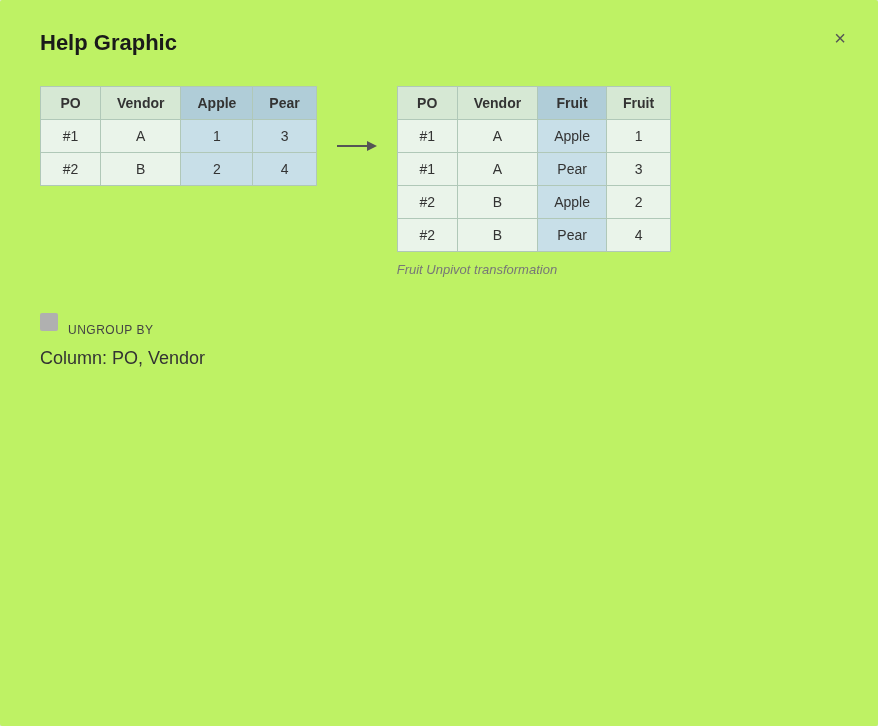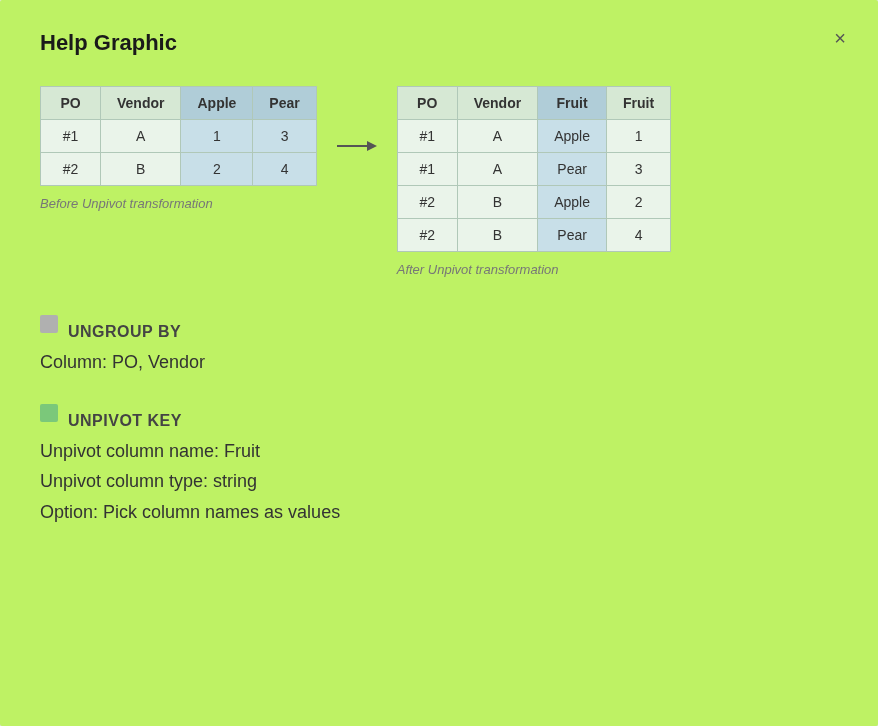--- a/index.html
+++ b/index.html
@@ -126,22 +126,22 @@
       gap: 10px;
       margin-bottom: 6px;
     }
     .legend-color-box {
       width: 18px;
       height: 18px;
       border-radius: 2px;
       flex-shrink: 0;
     }
     .legend-label {
-      font-size: 16px;
-      font-weight: 700;
+      font-size: 12px;
+      font-weight: 400;
       color: #444;
       letter-spacing: 0.5px;
       text-transform: uppercase;
       margin-top: 16px;
     }
     .legend-desc {
       font-size: 18px;
       color: #333;
       line-height: 1.7;
       padding-left: 0;
@@ -178,21 +178,20 @@
             <td class="col-pear">3</td>
           </tr>
           <tr>
             <td>#2</td>
             <td>B</td>
             <td class="col-apple">2</td>
             <td class="col-pear">4</td>
           </tr>
         </tbody>
       </table>
-      <div class="table-caption">Before Unpivot transformation</div>
     </div>
 
     <div class="arrow-block">
       <svg class="arrow-svg" width="40" height="20" viewBox="0 0 40 20">
         <line x1="0" y1="10" x2="30" y2="10" stroke="#555" stroke-width="2"></line>
         <polygon points="30,5 40,10 30,15" fill="#555"></polygon>
       </svg>
     </div>
 
     <div class="table-block">
@@ -225,45 +224,34 @@
             <td>2</td>
           </tr>
           <tr>
             <td>#2</td>
             <td>B</td>
             <td class="col-fruit">Pear</td>
             <td>4</td>
           </tr>
         </tbody>
       </table>
-      <div class="table-caption">After Unpivot transformation</div>
+      <div class="table-caption">Fruit Unpivot transformation</div>
     </div>
   </div>
 
   <div class="legend-section">
 
     <div class="legend-item">
       <div class="legend-header">
         <div class="legend-color-box color-gray"></div>
         <span class="legend-label">UNGROUP BY</span>
       </div>
       <div class="legend-desc">
         <div>Column: PO, Vendor</div>
       </div>
     </div>
 
-    <div class="legend-item">
-      <div class="legend-header">
-        <div class="legend-color-box color-green"></div>
-        <span class="legend-label">UNPIVOT KEY</span>
-      </div>
-      <div class="legend-desc">
-        <div>Unpivot column name: Fruit</div>
-        <div>Unpivot column type: string</div>
-        <div>Option: Pick column names as values</div>
-      </div>
-    </div>
 
     <div class="legend-item">
     </div>
 
   </div>
 </div>
 
 </body></html>

